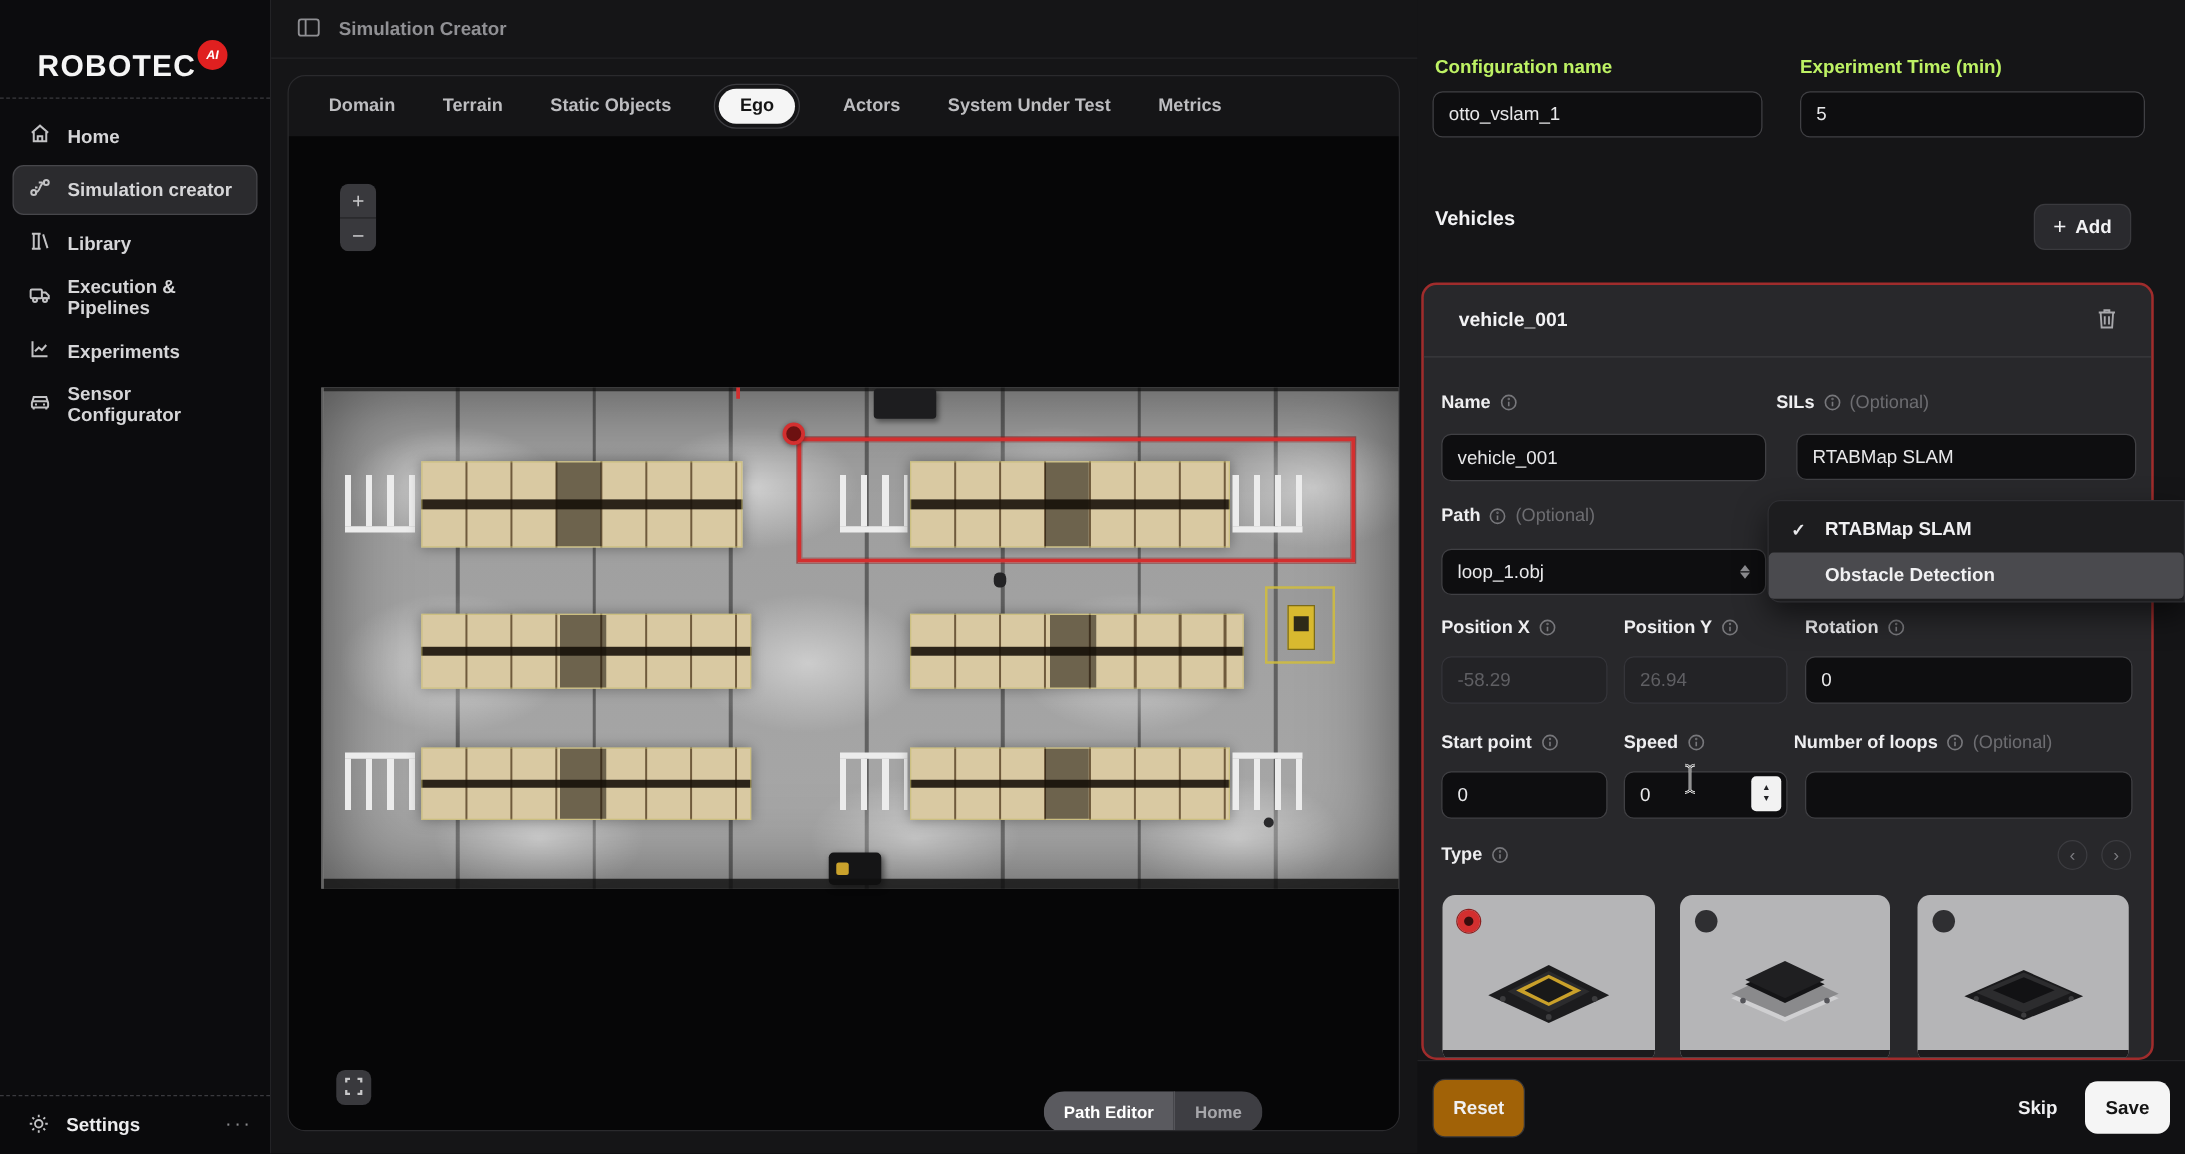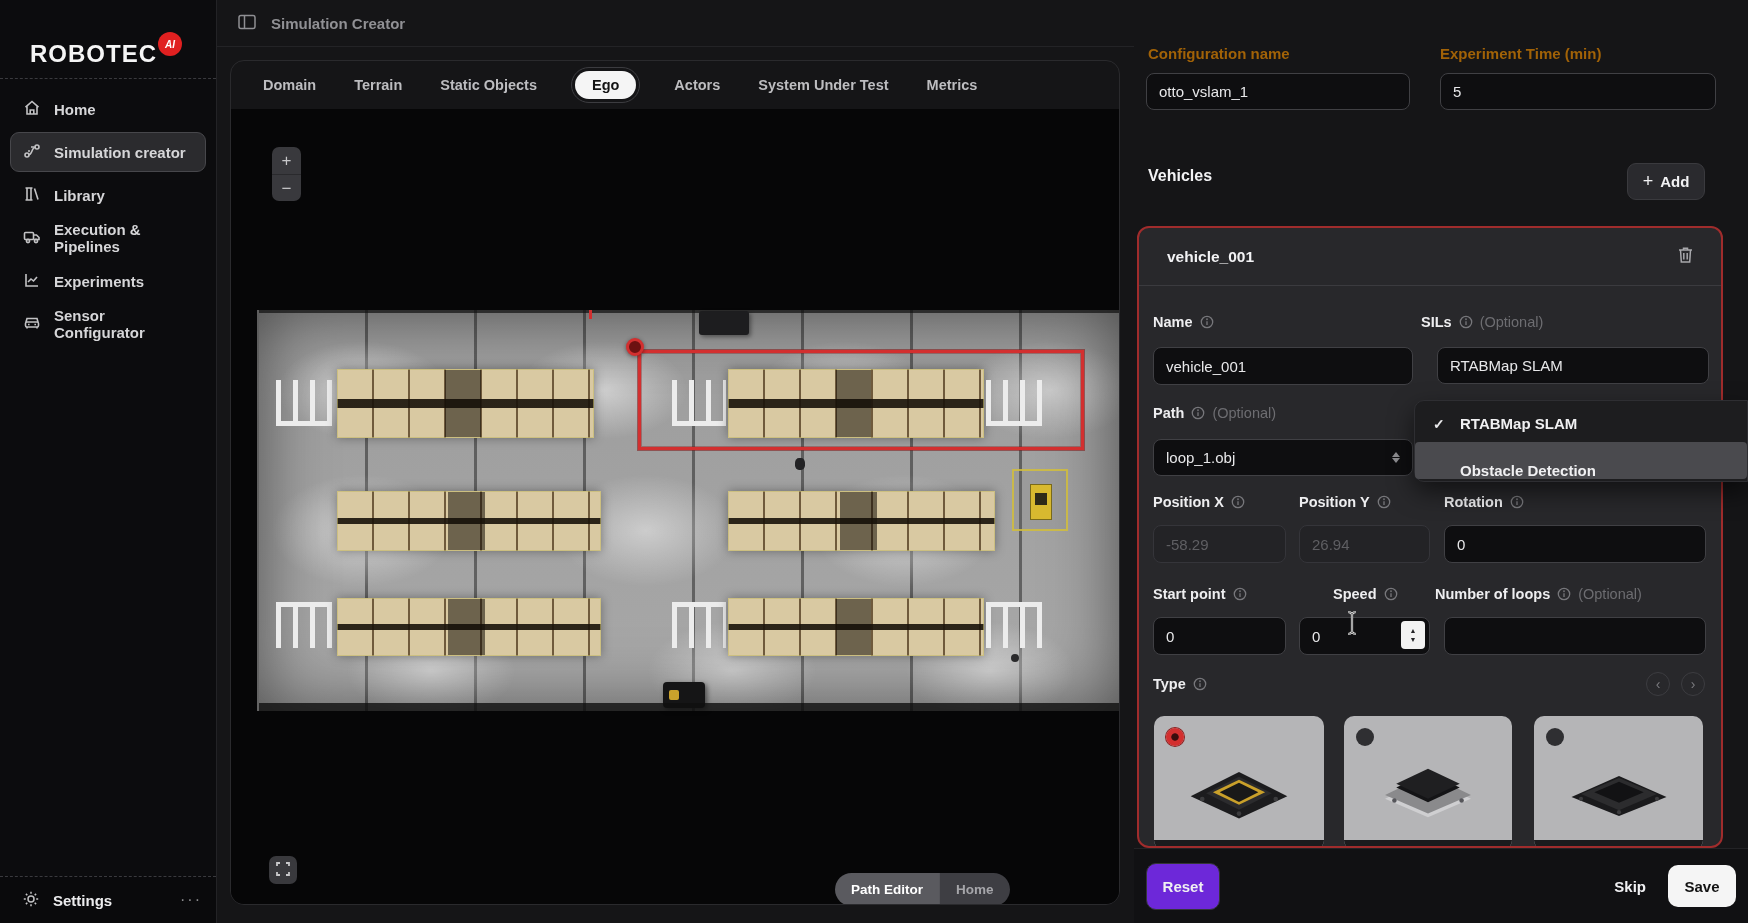--- a/index.html
+++ b/index.html
@@ -133,21 +133,21 @@
   .robot-bottom::after { content:""; position:absolute; left:6px; top:8px; width:10px; height:10px; background:#caa22c; border-radius:2px; }
   .forklift {
     position:absolute; left:753px; top:159px; width:56px; height:62px;
     border:2px solid rgba(210,190,60,.85); background:rgba(120,120,120,.15);
   }
   .fork-body { position:absolute; left:16px; top:13px; width:22px; height:36px; background:#d8b92f; border:1px solid #7a6a1a; }
   .fork-body::after { content:""; position:absolute; left:4px; top:8px; width:12px; height:12px; background:#2e2a18; }
 
   
   .rpanel { position:absolute; left:1134px; top:0; width:614px; height:923px; background:#151517; }
-  .flabel { position:absolute; font-size:15px; font-weight:700; color:#a16207; display:flex; align-items:flex-start; gap:7px; }
+  .flabel { position:absolute; font-size:15px; font-weight:700; color:#bef264; display:flex; align-items:flex-start; gap:7px; }
   .opt { font-weight:400; color:#6d6d71; }
   .info-ic { display:inline-flex; }
   .tinput {
     position:absolute; height:37px; background:#0e0e10; border:1px solid #404044;
     border-radius:8px; color:#e8e8ea; font-size:15px; padding:0 12px;
     font-family:"Liberation Sans", sans-serif; outline:none;
   }
   .heading { position:absolute; font-size:16px; font-weight:700; color:#f2f2f4; }
   .add-btn {
     position:absolute; left:493px; top:163px; width:78px; height:37px;
@@ -205,28 +205,28 @@
   .radio.sel { background:radial-gradient(circle, #3a0d0d 0 26%, #d32f2f 32% 100%); box-shadow:0 0 0 1px #8c1f1f; }
   .bot { position:absolute; left:50%; top:54%; transform:translate(-50%,-50%); }
 
   .dropdown {
     position:absolute; left:280px; top:400px; width:334px; height:82px;
     background:#1d1d1f; border:1px solid #2e2e32; border-radius:10px 0 0 10px;
     box-shadow:0 10px 24px rgba(0,0,0,.55); z-index:20; padding:4px 0;
   }
   .dd-item { height:37px; display:flex; align-items:center; gap:13px; padding:0 14px 0 18px; font-size:15px; font-weight:600; color:#f0f0f2; cursor:pointer; }
   .dd-item .chk { width:14px; color:#e8e8ea; font-size:14px; }
-  .dd-item.hover { background:#4a4a4e; border-radius:4px;align-items:flex-end; }
+  .dd-item.hover { background:#4a4a4e; border-radius:4px; }
 
   .rfooter {
     position:absolute; left:0; right:0; bottom:0; height:75px; background:#111113;
     border-top:1px solid #232326; display:flex; align-items:center; padding:0 12px;
   }
   .reset-btn {
-    width:74px; height:47px; background:#6d28d9; border:1px solid #353539; border-radius:10px;
+    width:74px; height:47px; background:#a16207; border:1px solid #353539; border-radius:10px;
     color:#f0f0f2; font-size:15px; font-weight:700; cursor:pointer; font-family:"Liberation Sans", sans-serif;
   }
   .skip-btn {
     margin-left:auto; background:none; border:none; color:#f0f0f2; font-size:15px;
     font-weight:700; cursor:pointer; padding:0 22px; font-family:"Liberation Sans", sans-serif;
   }
   .save-btn {
     width:68px; height:42px; background:#f5f5f5; border:none; border-radius:10px;
     color:#141414; font-size:15px; font-weight:700; cursor:pointer; font-family:"Liberation Sans", sans-serif;
   }
@@ -506,21 +506,21 @@
         <span class="info-ic">
             <svg width="14" height="14" viewBox="0 0 14 14" fill="none" stroke="#77777b" stroke-width="1.3">
               <circle cx="7" cy="7" r="5.7"></circle>
               <path d="M7 6.3V10"></path>
               <circle cx="7" cy="4.2" r="0.3" fill="#77777b"></circle>
             </svg>
           </span>
       </label>
       <input class="cinput" style="left: 14px; top: 389px; width: 133px;" value="0">
 
-      <label class="clabel" style="left:160px; top:358px;margin-left:34px;">
+      <label class="clabel" style="left:160px; top:358px;">
         <span>Speed</span>
         <span class="info-ic">
             <svg width="14" height="14" viewBox="0 0 14 14" fill="none" stroke="#77777b" stroke-width="1.3">
               <circle cx="7" cy="7" r="5.7"></circle>
               <path d="M7 6.3V10"></path>
               <circle cx="7" cy="4.2" r="0.3" fill="#77777b"></circle>
             </svg>
           </span>
       </label>
       <div style="position:absolute; left:160px; top:389px; width:131px; height:38px;">

